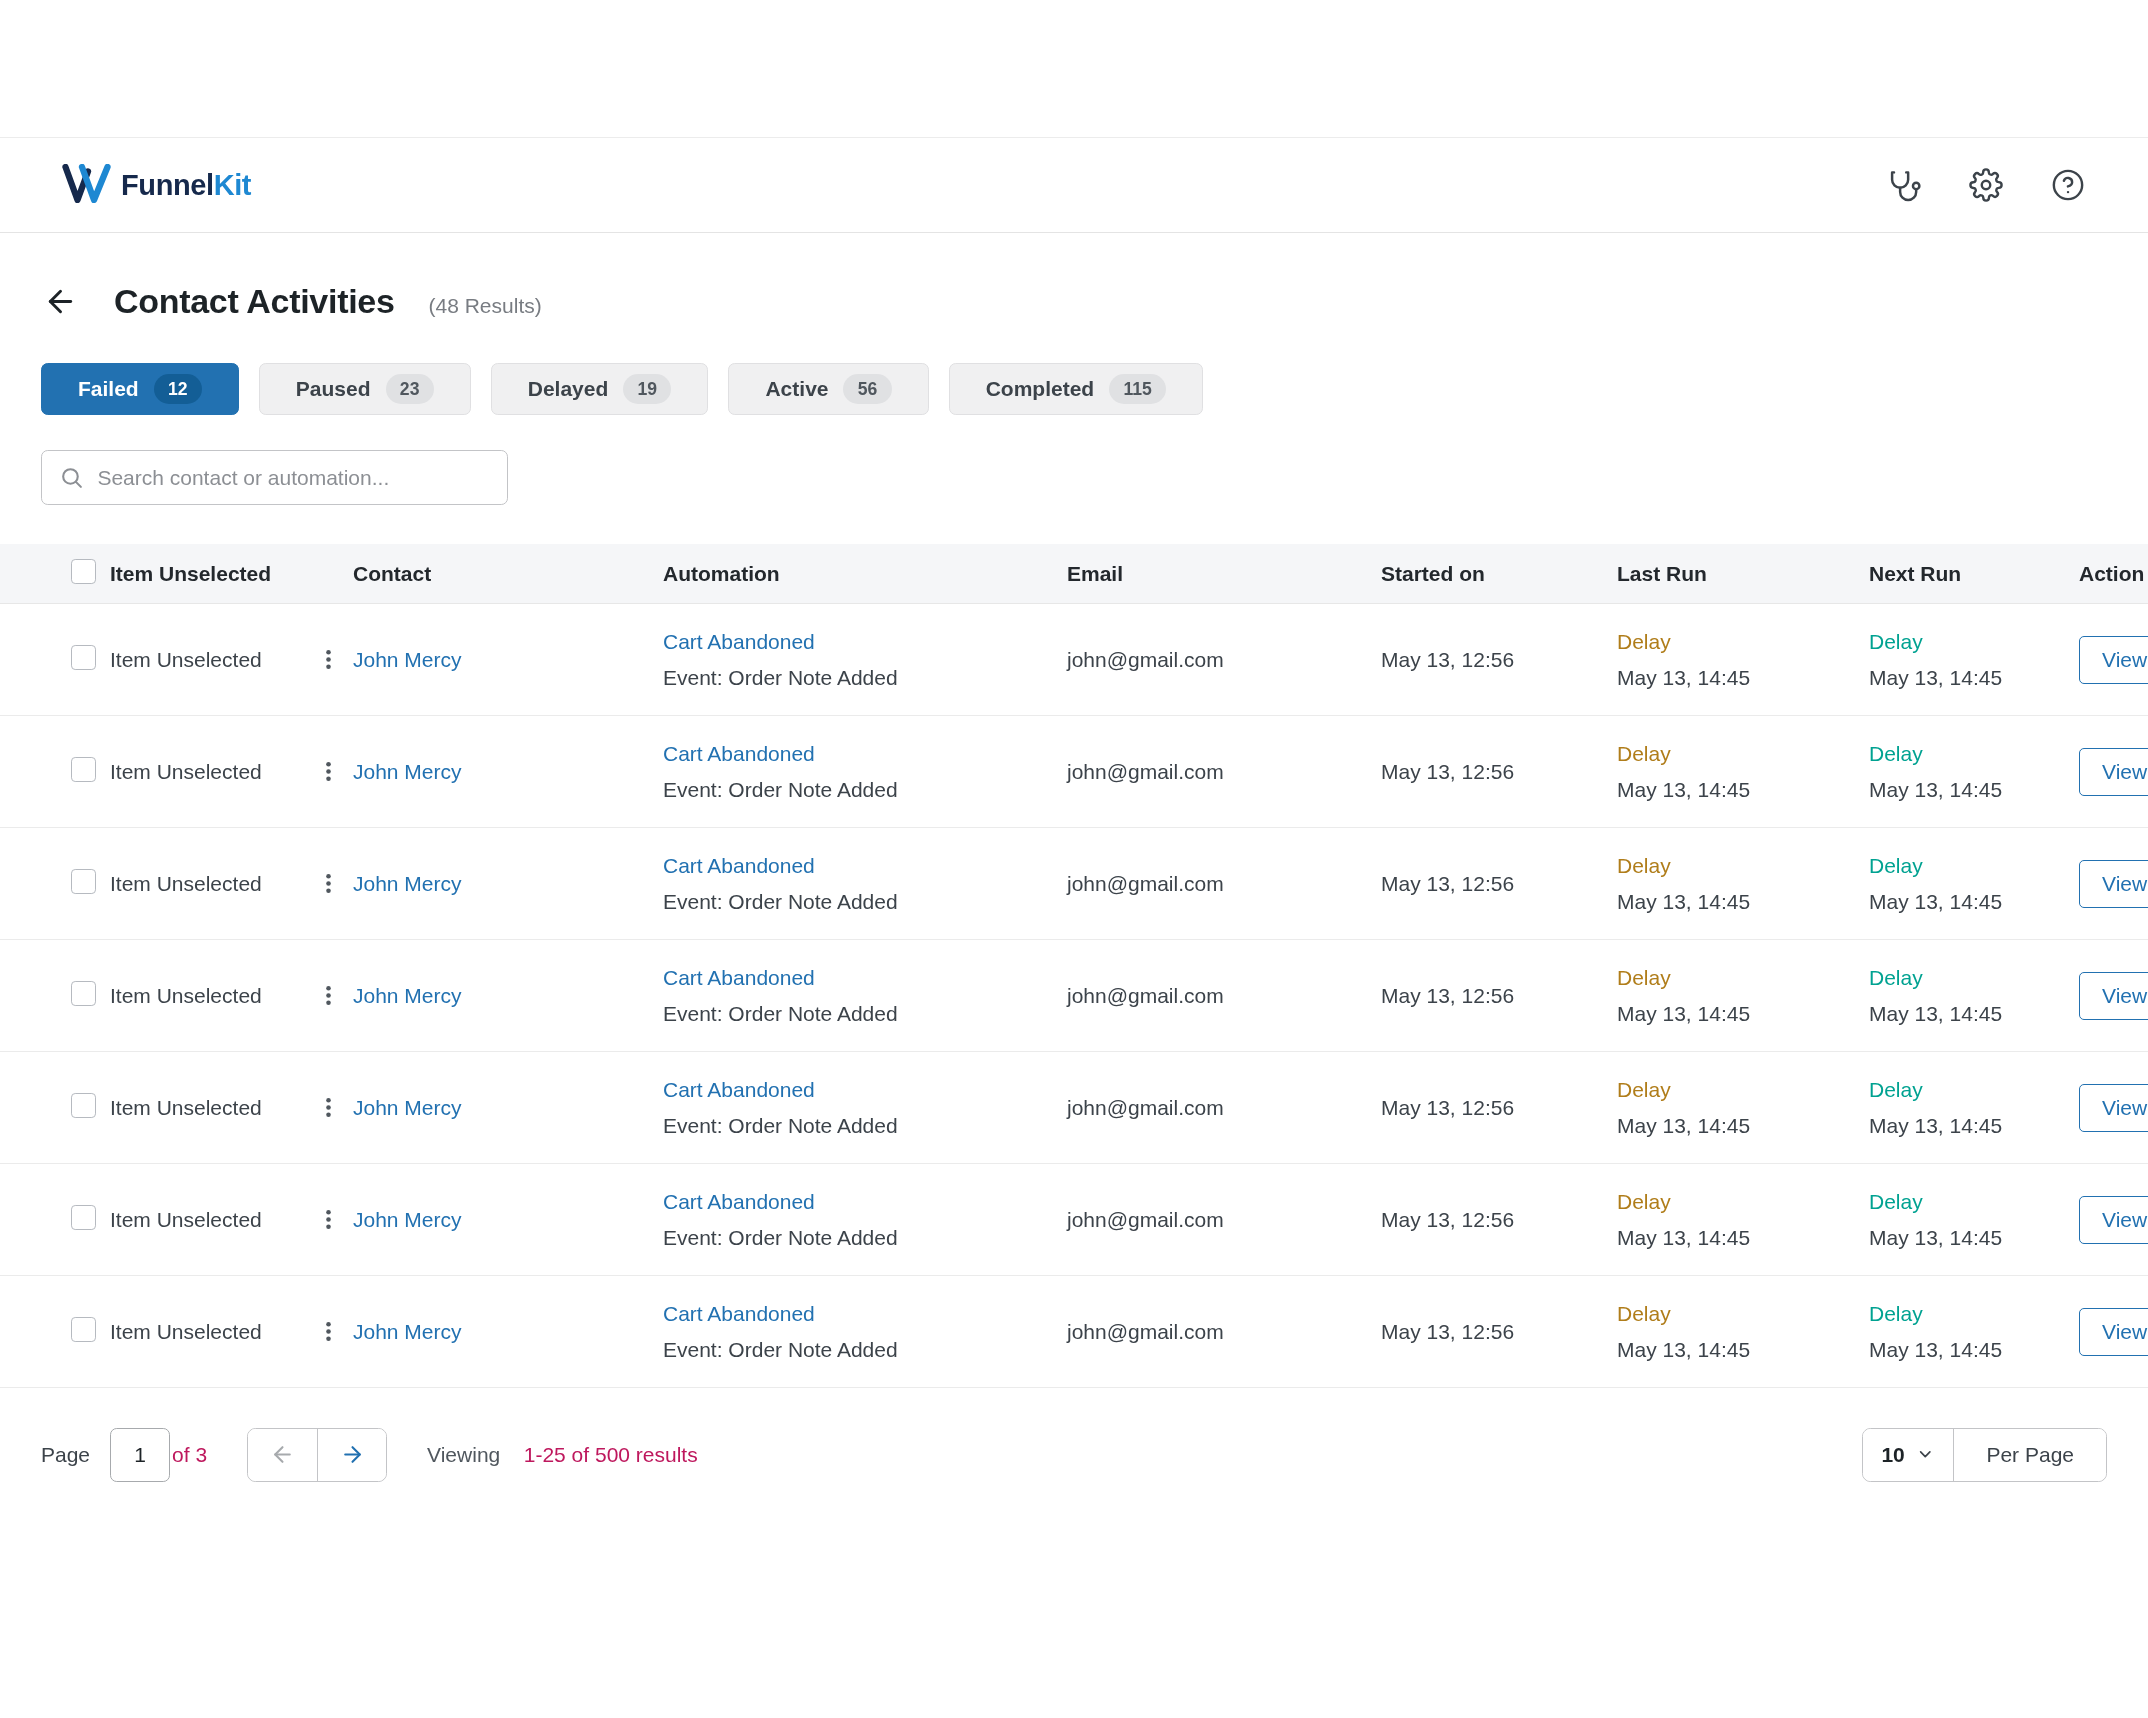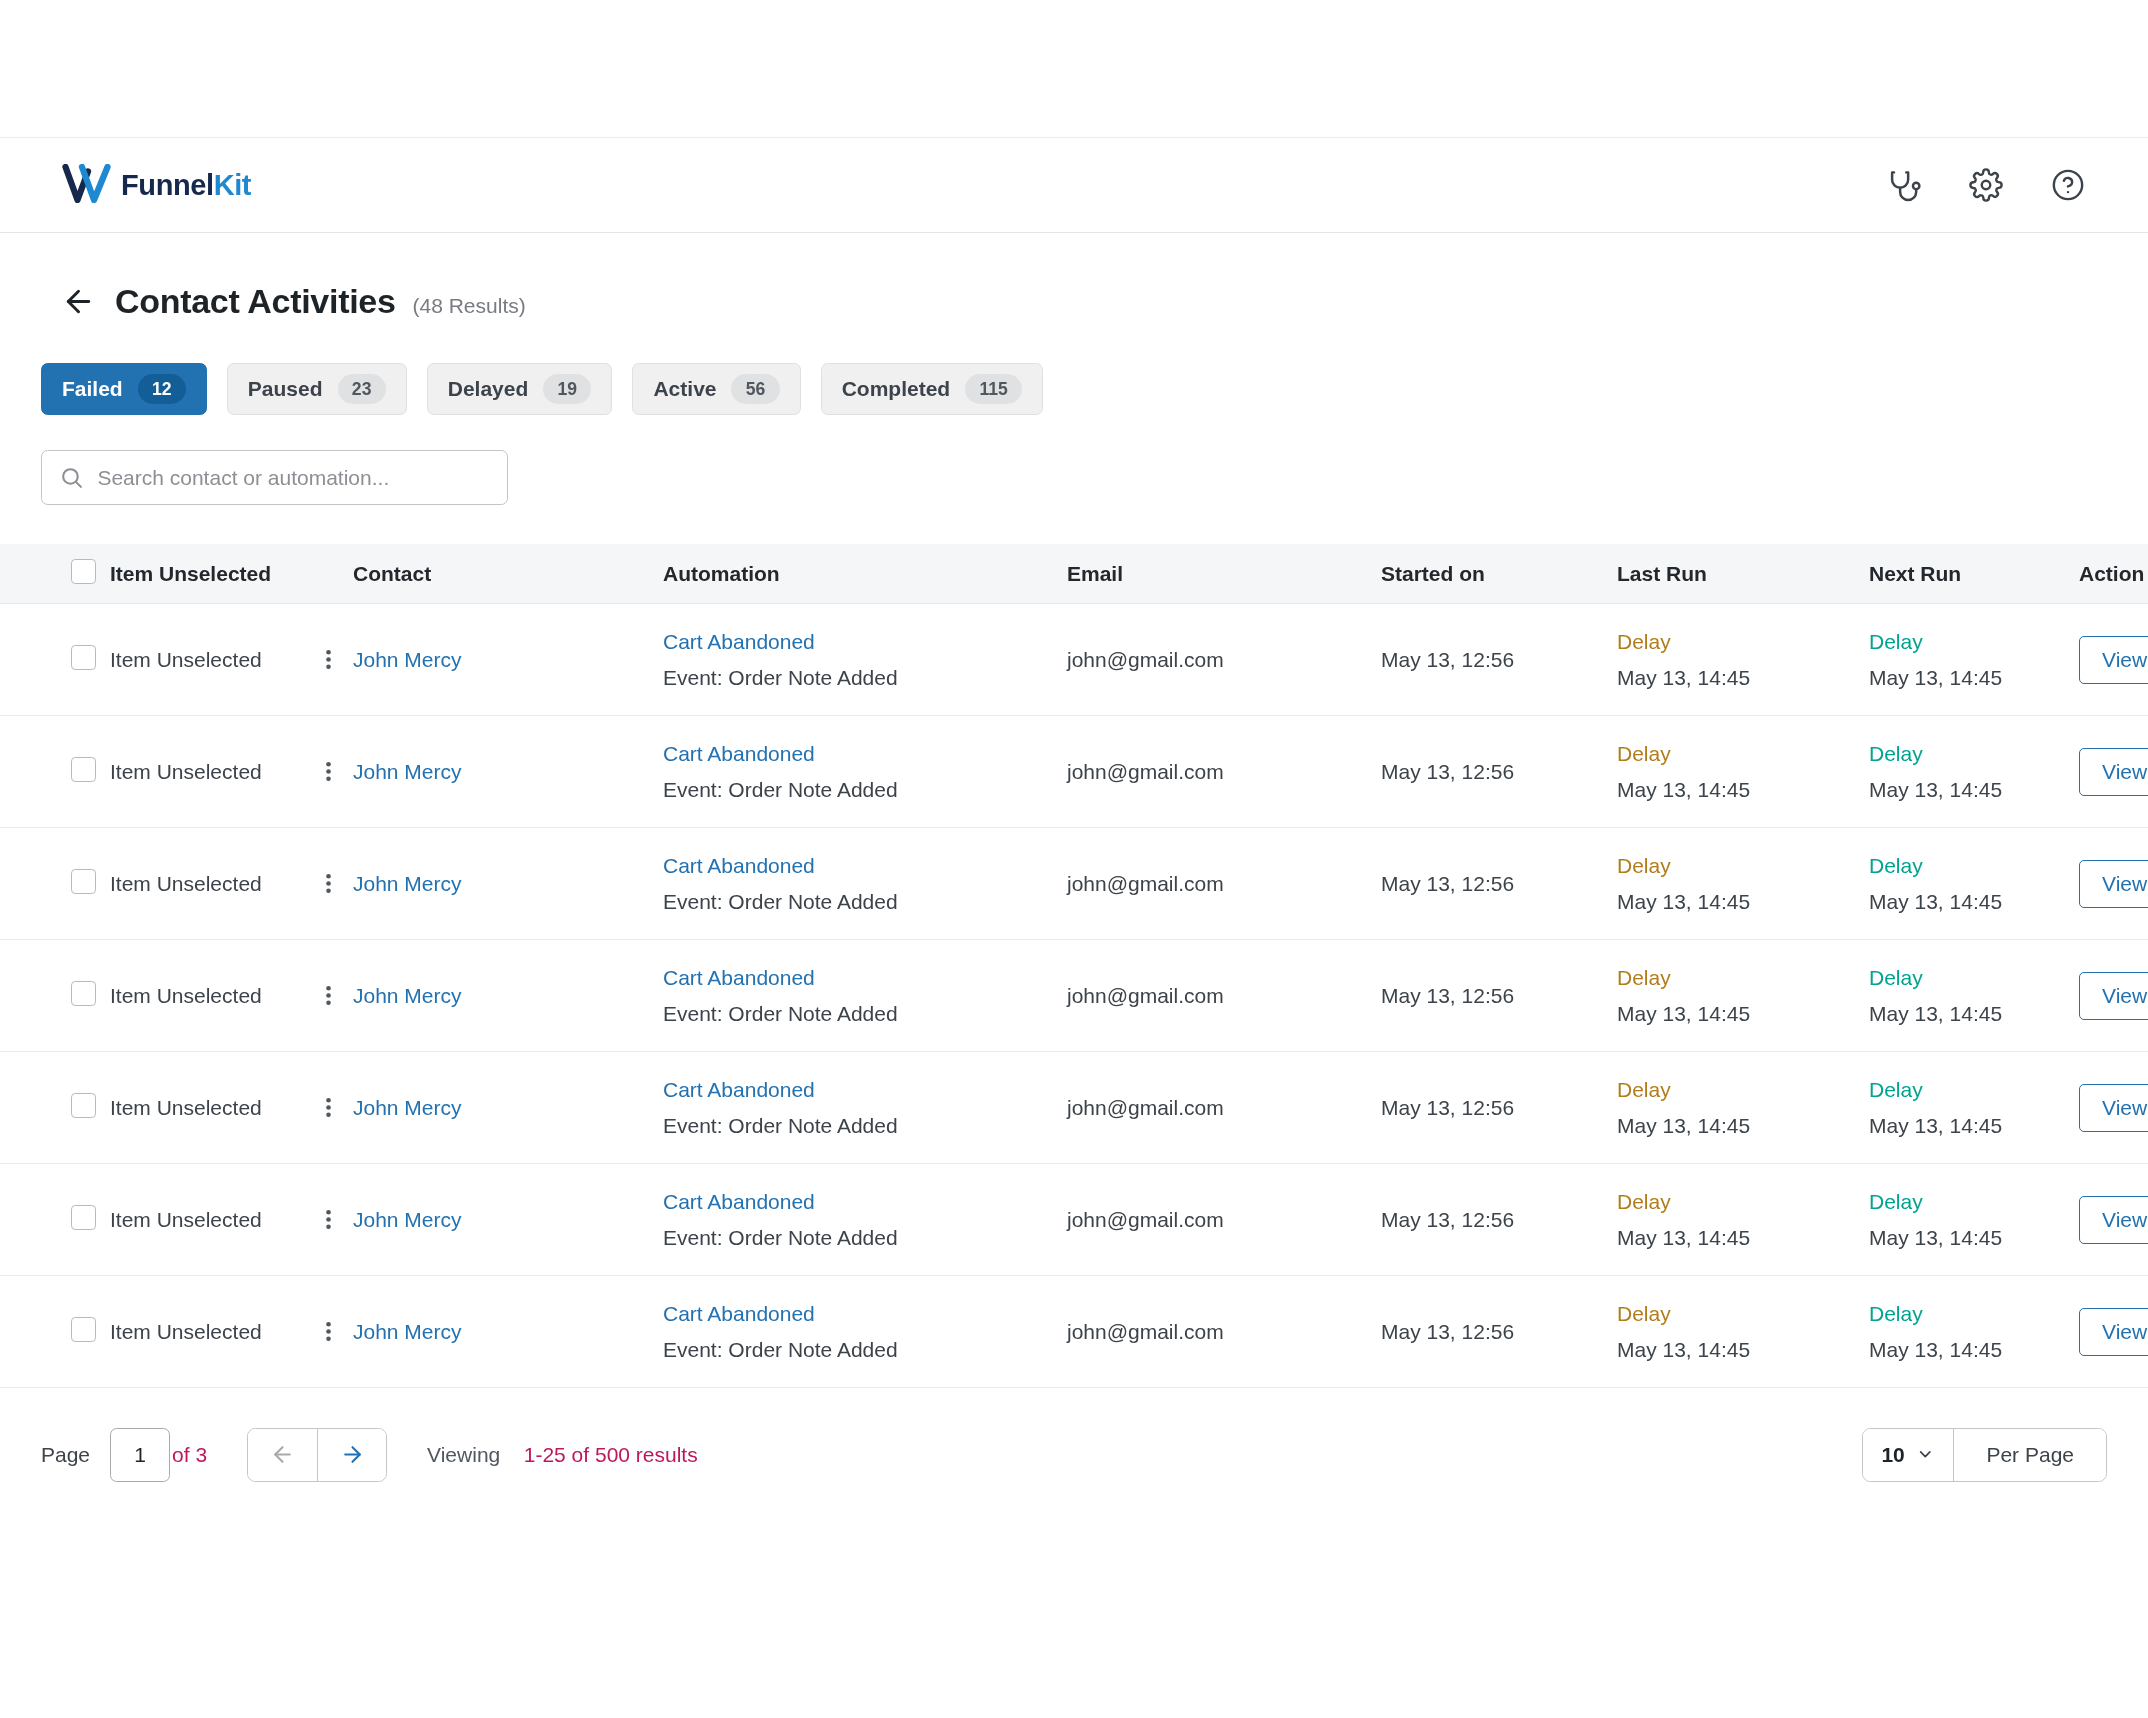--- a/index.html
+++ b/index.html
@@ -14,28 +14,28 @@
   .logo-text { font-size:29px; font-weight:bold; color:#16294c; letter-spacing:-0.4px; }
   .logo-text .kit { color:#1e88d2; }
   .nav { display:flex; align-items:center; gap:62px; }
   .nav-item { font-size:21px; font-weight:bold; color:#3c434a; cursor:pointer; display:flex; align-items:center; gap:8.4px; }
   .nav-item.active { color:#2271b1; }
   .nav-item svg { margin-top:3.4px; }
   .topbar-icons { margin-left:auto; display:flex; align-items:center; gap:47px; }
   .topbar-icons .icn { width:35px; height:35px; display:flex; align-items:center; cursor:pointer; }
 
   
-  .title-row { display:flex; align-items:baseline; gap:17px; padding:0 59px; margin-top:49px; }
+  .title-row { display:flex; align-items:baseline; gap:34px; padding:0 41px; margin-top:49px; }
   .back-btn { align-self:center; width:39px; height:39px; display:flex; align-items:center; justify-content:center; cursor:pointer; }
   .page-title { font-size:34px; font-weight:bold; color:#1d2327; letter-spacing:-0.3px; }
   .results-count { font-size:21px; color:#787c82; }
 
   
   .chips { display:flex; gap:20px; padding:0 41px; margin-top:42px; }
-  .chip { height:52px; display:inline-flex; align-items:center; gap:15px; padding:0 20px;
+  .chip { height:52px; display:inline-flex; align-items:center; gap:15px; padding:0 36px;
     border-radius:6.7px; background:#f0f0f1; border:0.8px solid #e0e0e2;
     font-size:21px; font-weight:bold; color:#3c434a; cursor:pointer; }
   .chip .count { background:#e0e1e3; color:#50575e; border-radius:838px; padding:4.2px 14.3px;
     font-size:17.6px; font-weight:bold; }
   .chip.active { background:#2271b1; border-color:#2271b1; color:#fff; }
   .chip.active .count { background:#135e96; color:#fff; }
 
   
   .search-box { margin:35px 41px 0; width:467px; height:55px; border:0.8px solid #c3c4c7;
     border-radius:6.7px; display:flex; align-items:center; gap:13.4px; padding:0 17px; background:#fff; }

